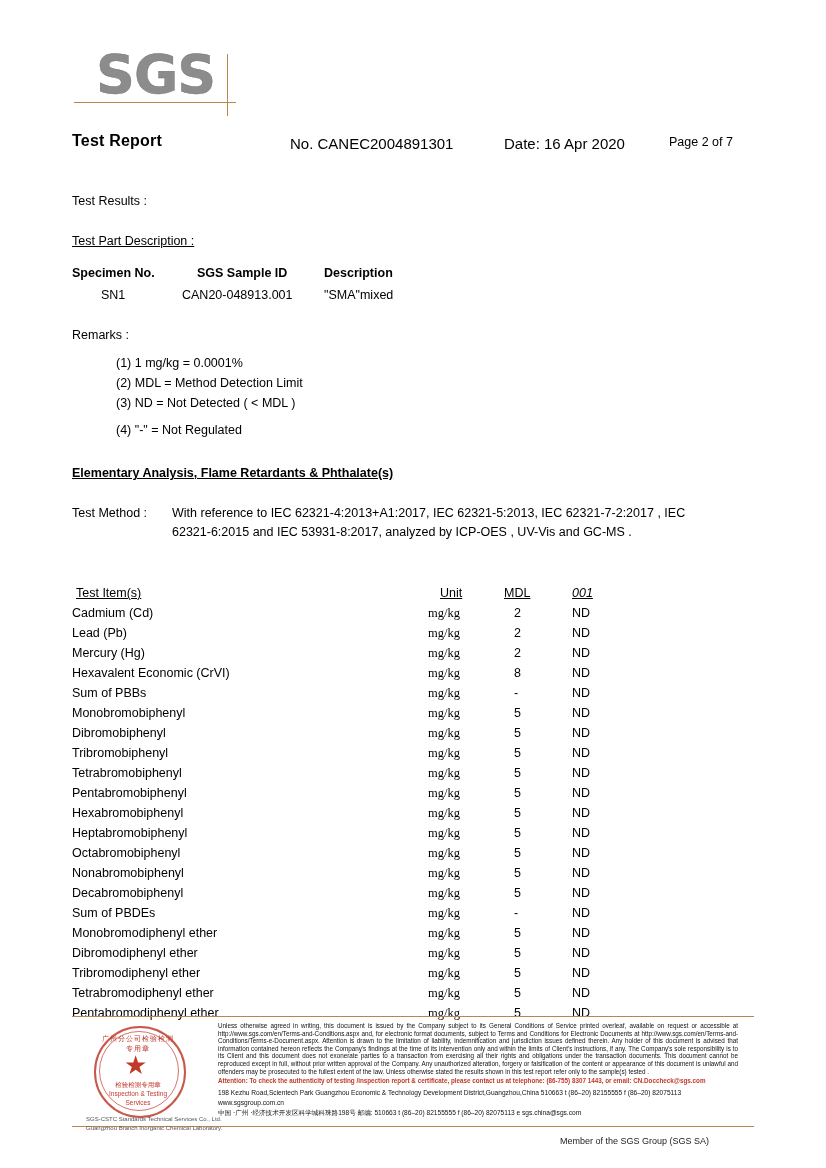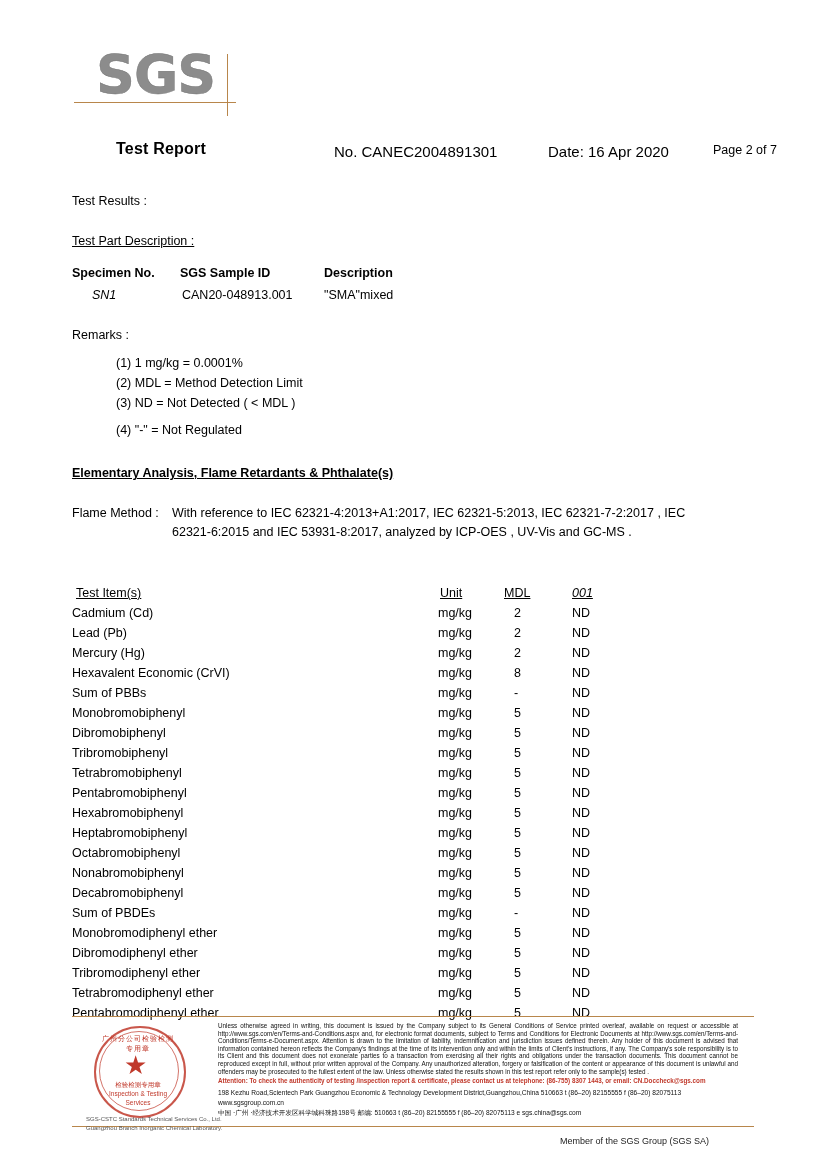--- a/index.html
+++ b/index.html
@@ -53,24 +53,23 @@
     top: 10px;
     width: 1px;
     height: 62px;
     background: #b8864b;
   }
 
   
   .title-row {
     position: absolute;
     left: 72px;
-    top: 140px;
+    top: 132px;
     width: 690px;
     height: 22px;
-    margin-left: 44px;
   }
   .report-title {
     position: absolute;
     left: 0;
     top: 0;
     font-size: 16px;
     font-weight: bold;
     letter-spacing: 0.2px;
   }
   .rep-no {
@@ -121,23 +120,23 @@
     top: 288px;
     width: 500px;
     height: 18px;
   }
   .spec-row span {
     position: absolute;
     font-size: 12.5px;
     white-space: nowrap;
   }
   .spec-c1 { left: 0px; }
-  .spec-c2 { left: 108px; text-align: center; }
+  .spec-c2 { left: 125px; text-align: center; }
   .spec-c3 { left: 252px; }
-  .spec-v1 { left: 20px; font-style: italic; }
+  .spec-v1 { left: 29px; }
   .spec-v2 { left: 110px; }
   .spec-v3 { left: 252px; }
 
   
   .remark-item {
     position: absolute;
     left: 116px;
     font-size: 12.5px;
     white-space: nowrap;
   }
@@ -201,21 +200,21 @@
   .res-row {
     position: relative;
     height: 20px;
   }
   .res-row span {
     position: absolute;
     font-size: 12.5px;
     white-space: nowrap;
   }
   .res-row .c-item { left: 0px; }
-  .res-row .c-unit { left: 366px; }
+  .res-row .c-unit { left: 356px; font-family: Liberation Serif, serif; }
   .res-row .c-mdl  { left: 442px; }
   .res-row .c-res  { left: 500px; }
 
   
   .footer-line {
     position: absolute;
     left: 72px;
     top: 1016px;
     width: 682px;
     height: 1px;
@@ -370,21 +369,21 @@
   </div>
 
   <div class="txt" style="left:72px; top:328px;">Remarks :</div>
   <div class="remark-item" style="top:356px;">(1) 1 mg/kg = 0.0001%</div>
   <div class="remark-item" style="top:376px;">(2) MDL = Method Detection Limit</div>
   <div class="remark-item" style="top:396px;">(3) ND = Not Detected ( &lt; MDL )</div>
   <div class="remark-item" style="top:423px;">(4) "-" = Not Regulated</div>
 
   <div class="section-head">Elementary Analysis, Flame Retardants &amp; Phthalate(s)</div>
 
-  <div class="method-label">Flame Method :</div>
+  <div class="method-label">Test Method :</div>
   <div class="method-l1">With reference to IEC 62321-4:2013+A1:2017, IEC 62321-5:2013,  IEC 62321-7-2:2017 , IEC</div>
   <div class="method-l2">62321-6:2015  and IEC 53931-8:2017,  analyzed by ICP-OES , UV-Vis  and GC-MS .</div>
 
   <div class="res-table">
     <div class="res-head">
       <span class="h-item">Test Item(s)</span>
       <span class="h-unit">Unit</span>
       <span class="h-mdl">MDL</span>
       <span class="h-001">001</span>
     </div>

